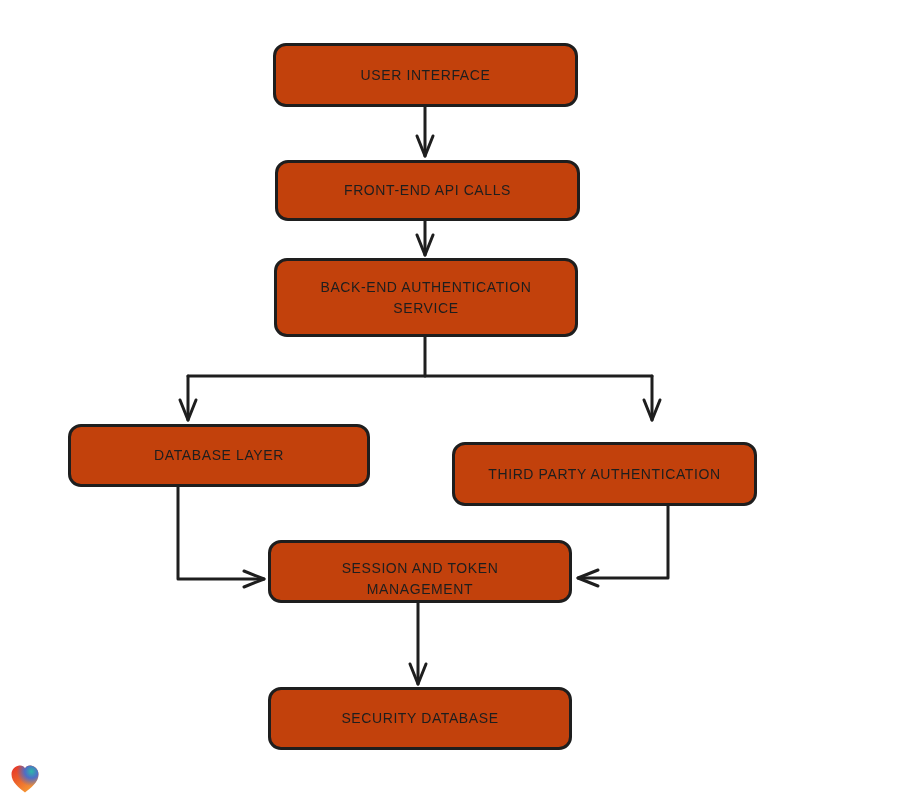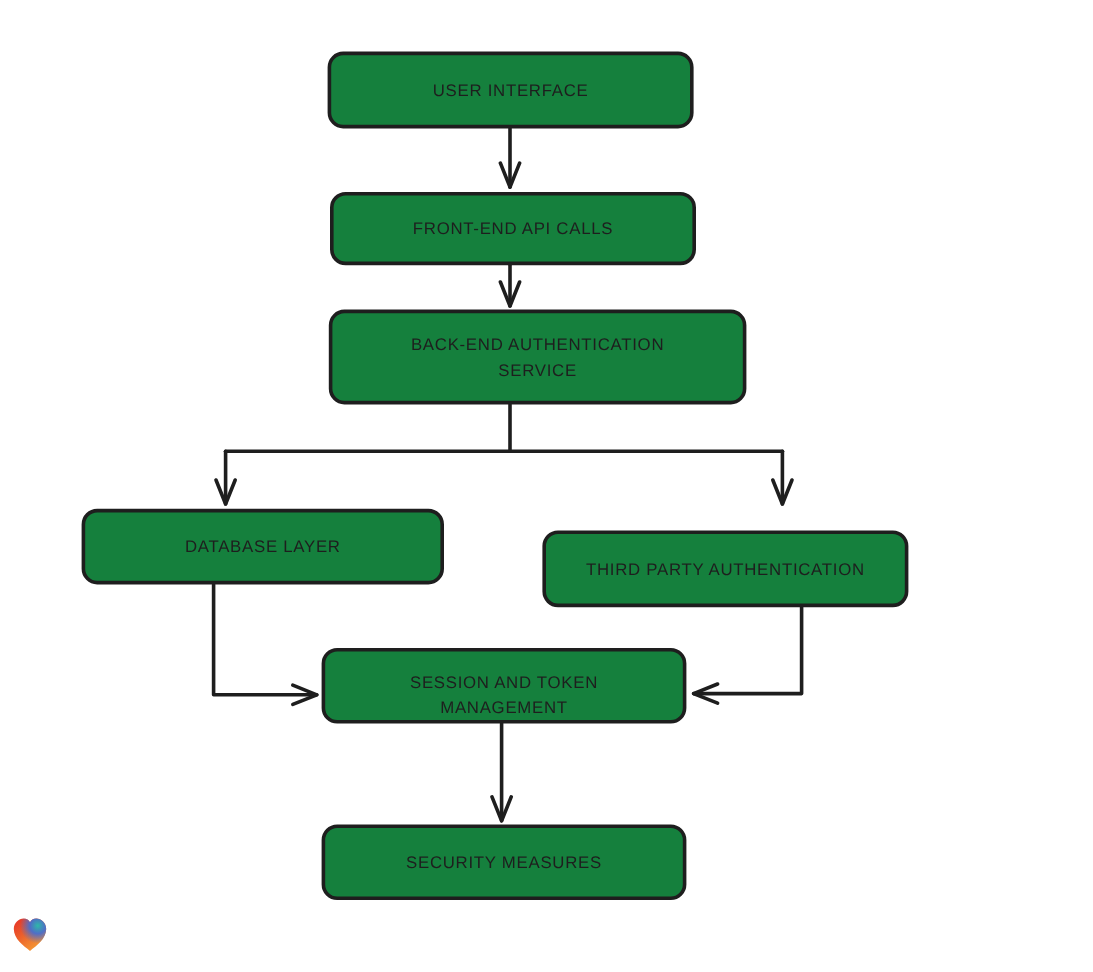--- a/index.html
+++ b/index.html
@@ -18,39 +18,39 @@
   .edges {
     position: absolute;
     left: 0;
     top: 0;
     width: 911px;
     height: 810px;
   }
   .node {
     position: absolute;
     box-sizing: border-box;
-    background: #15803d;
+    background: #c2410c;
     border: 3.5px solid #1e1e1e;
     border-radius: 13px;
     display: flex;
     align-items: center;
     justify-content: center;
     text-align: center;
     color: #1e1e1e;
     font-size: 14px;
     letter-spacing: 0.6px;
     line-height: 21px;
   }
   .node-label {
     white-space: pre-line;
     padding: 0 12px;
   }
   .n1 { left: 273px; top: 43px;  width: 305px; height: 64px; }
   .n2 { left: 275px; top: 160px; width: 305px; height: 61px; text-align: right; }
-  .n3 { left: 274px; top: 258px; width: 348px; height: 79px; }
+  .n3 { left: 274px; top: 258px; width: 304px; height: 79px; }
   .n4 { left: 68px;  top: 424px; width: 302px; height: 63px; }
   .n5 { left: 452px; top: 442px; width: 305px; height: 64px; }
   .n6 { left: 268px; top: 540px; width: 304px; height: 63px; align-items: flex-end; }
   .n7 { left: 268px; top: 687px; width: 304px; height: 63px; }
   .logo {
     position: absolute;
     left: 7px;
     top: 761px;
     width: 36px;
     height: 36px;
@@ -118,21 +118,21 @@
   <div class="node n5">
     <span class="node-label">THIRD PARTY AUTHENTICATION</span>
   </div>
 
   <div class="node n6">
     <span class="node-label">SESSION AND TOKEN
 MANAGEMENT</span>
   </div>
 
   <div class="node n7">
-    <span class="node-label">SECURITY MEASURES</span>
+    <span class="node-label">SECURITY DATABASE</span>
   </div>
 
   <div class="logo">
     <svg viewBox="0 0 36 36" width="36" height="36">
       <defs>
         <linearGradient id="heartBase" x1="0" y1="0" x2="0.75" y2="1">
           <stop offset="0" stop-color="#e63028"></stop>
           <stop offset="0.45" stop-color="#ec5f2a"></stop>
           <stop offset="1" stop-color="#f6a237"></stop>
         </linearGradient>

